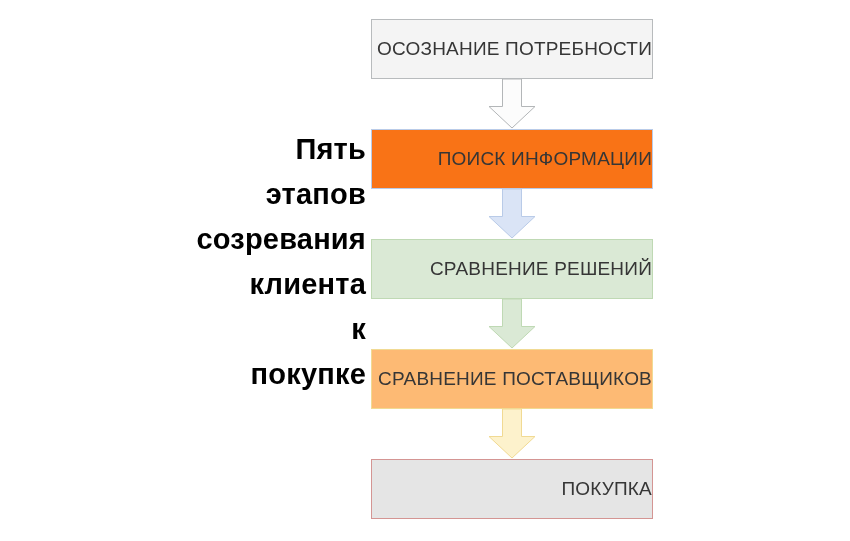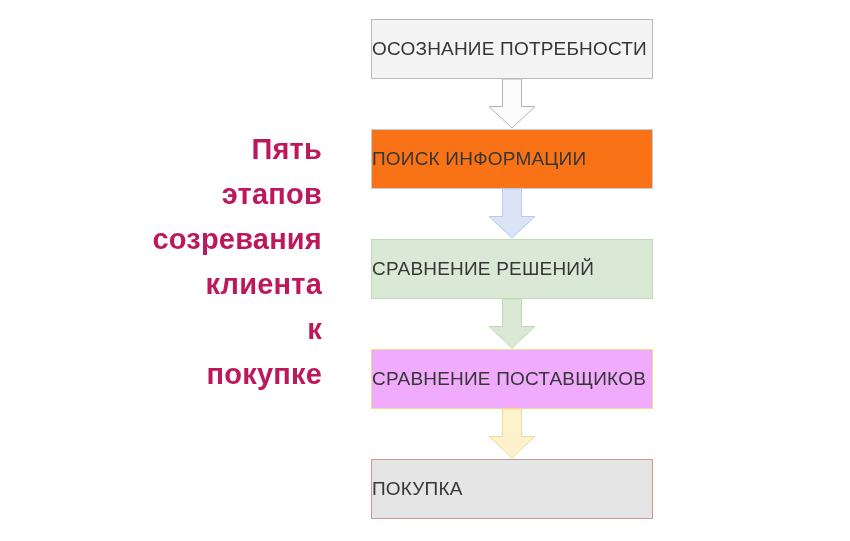--- a/index.html
+++ b/index.html
@@ -34,21 +34,21 @@
     display: flex;
     flex-direction: column;
   }
   .step-box {
     box-sizing: border-box;
     height: 60px;
     width: 282px;
     border: 1px solid;
     display: flex;
     align-items: center;
-    justify-content: flex-start;
+    justify-content: flex-end;
   }
   .step-label {
     font-size: 19px;
     color: #363636;
     letter-spacing: 0.2px;
     text-align: center;
     white-space: nowrap;
   }
   .arrow-wrap {
     height: 50px;
@@ -56,21 +56,21 @@
     display: flex;
     align-items: flex-start;
     justify-content: center;
   }
   .arrow-wrap svg { display: block; }
 </style>
 </head>
 <body>
 
 <div class="canvas">
-  <div class="diagram-title" style="color: #be185d;">Пять
+  <div class="diagram-title" style="color: #000000; padding-left: 44px;">Пять
 этапов
 созревания
 клиента
 к
 покупке</div>
   <div class="flow">
       <div class="step-box" style="background: rgb(244, 244, 244); border-color: rgb(184, 187, 189);">
         <span class="step-label" style="color: rgb(54, 54, 54);">ОСОЗНАНИЕ ПОТРЕБНОСТИ</span>
       </div>
       <div class="arrow-wrap">
@@ -87,21 +87,21 @@
         </svg>
       </div>
       <div class="step-box" style="background: rgb(218, 233, 213); border-color: rgb(191, 217, 180);">
         <span class="step-label" style="color: rgb(54, 54, 54);">СРАВНЕНИЕ РЕШЕНИЙ</span>
       </div>
       <div class="arrow-wrap">
         <svg width="48" height="50" viewBox="0 0 48 50">
           <path d="M14.5 0 V27.5 H1 L24 49 L47 27.5 H33.5 V0 Z" fill="#dae9d5" stroke="#bfd9b4" stroke-width="1" stroke-linejoin="round"></path>
         </svg>
       </div>
-      <div class="step-box" style="background: #f0abfc; border-color: rgb(241, 218, 147);">
+      <div class="step-box" style="background: #fdba74; border-color: rgb(241, 218, 147);">
         <span class="step-label" style="color: rgb(54, 54, 54);">СРАВНЕНИЕ ПОСТАВЩИКОВ</span>
       </div>
       <div class="arrow-wrap">
         <svg width="48" height="50" viewBox="0 0 48 50">
           <path d="M14.5 0 V27.5 H1 L24 49 L47 27.5 H33.5 V0 Z" fill="#fdf2cc" stroke="#f1da93" stroke-width="1" stroke-linejoin="round"></path>
         </svg>
       </div>
       <div class="step-box" style="background: #e5e5e5; border-color: rgb(212, 149, 147);">
         <span class="step-label" style="color: rgb(54, 54, 54);">ПОКУПКА</span>
       </div>

